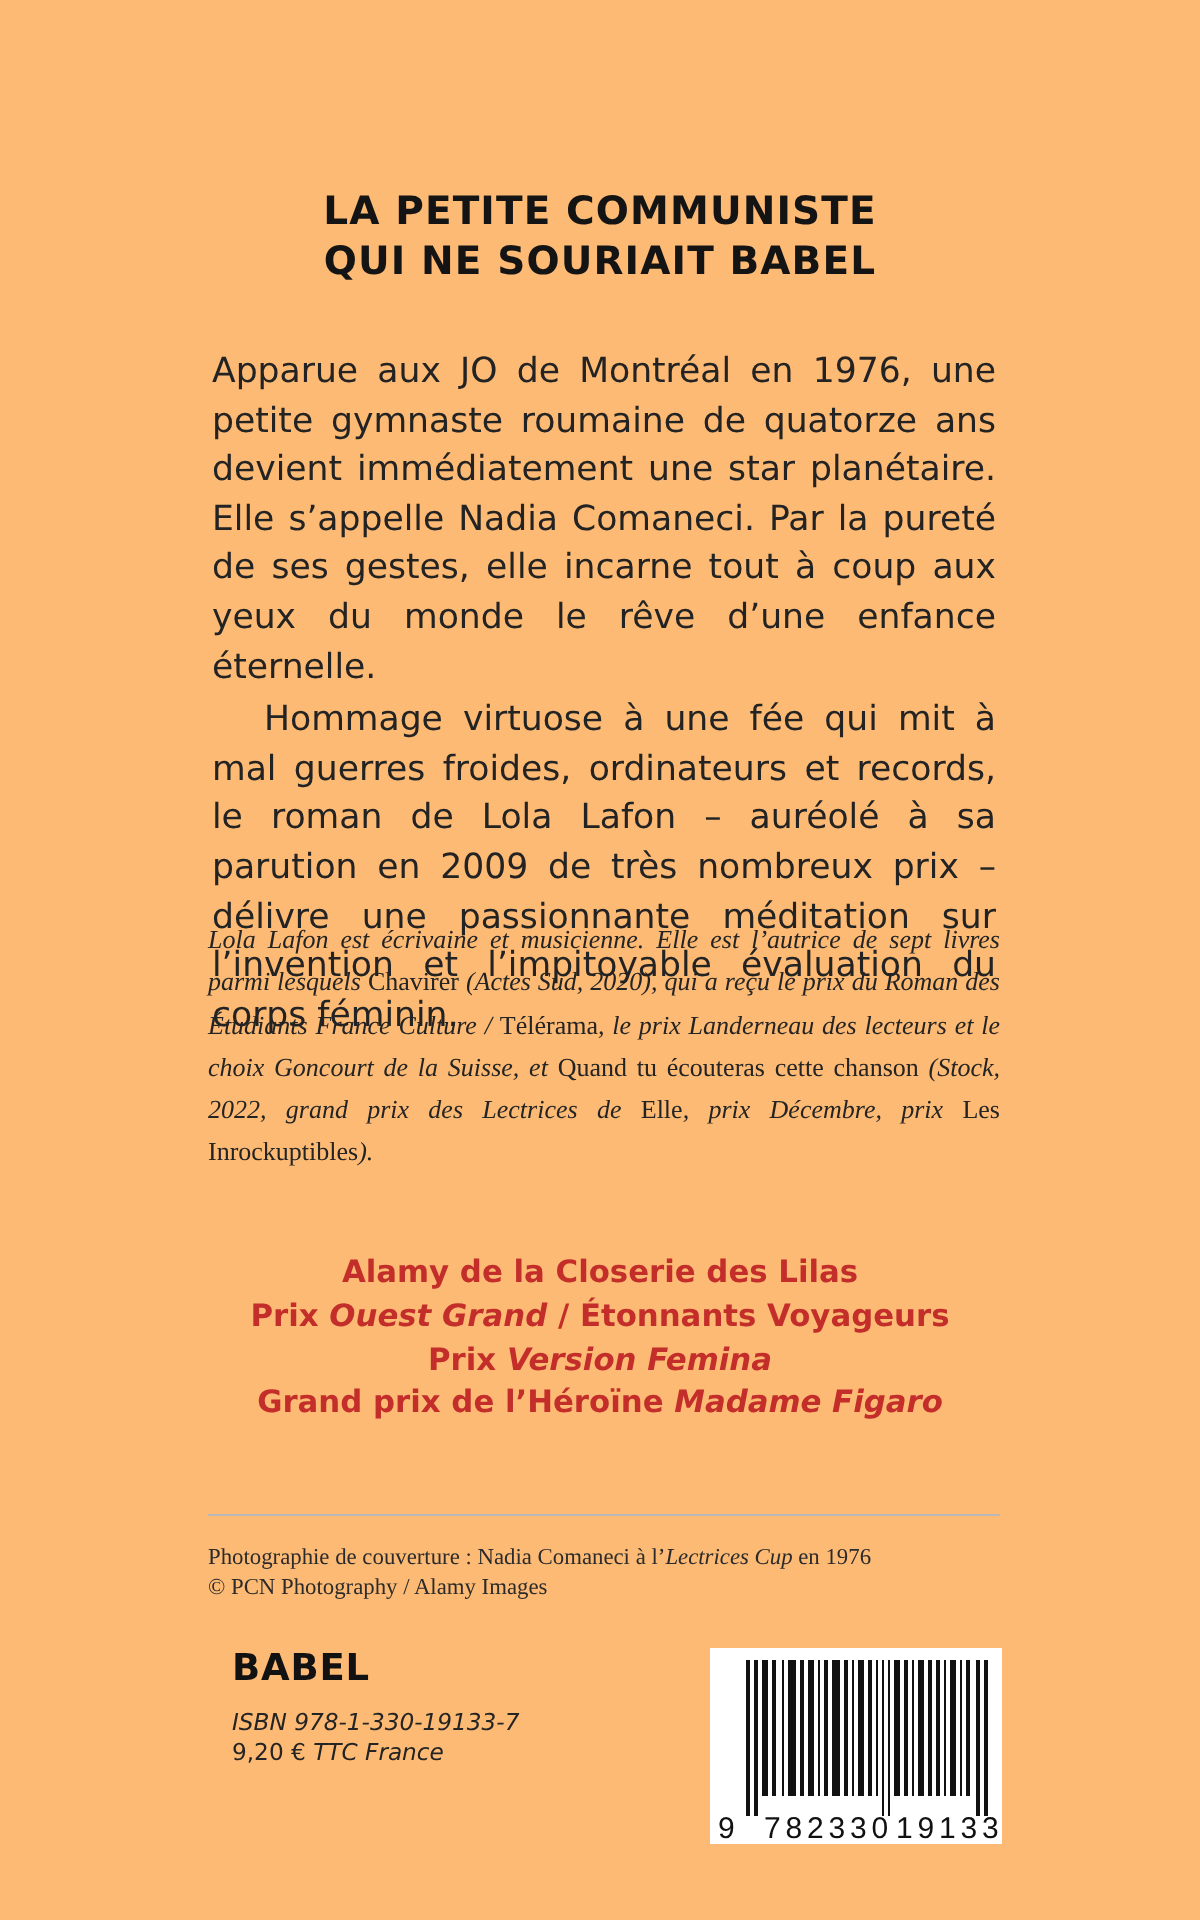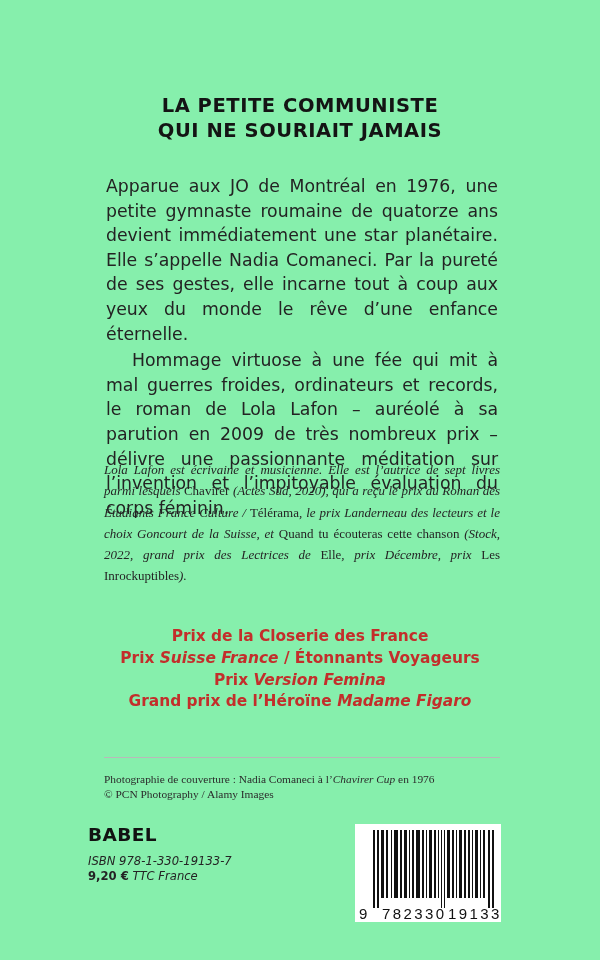--- a/index.html
+++ b/index.html
@@ -14,21 +14,21 @@
     color: #1a1a1a;
     overflow: hidden;
     position: relative;
   }
 
   .page {
     position: absolute;
     left: 0; top: 0;
     width: 600px;
     height: 960px;
-    background: #86efac;
+    background: #fdba74;
   }
 
   
   .title {
     position: absolute;
     left: 0;
     top: 93px;
     width: 600px;
     text-align: center;
     font-family: "DejaVu Sans", sans-serif;
@@ -108,83 +108,83 @@
     font-size: 11.4px;
     line-height: 14.6px;
     color: #2b2b2b;
   }
   .credit .cline { display: block; white-space: nowrap; }
   .credit i { font-style: italic; }
 
   
   .imprint {
     position: absolute;
-    left: 88px;
+    left: 116px;
     top: 824px;
     width: 230px;
   }
   .imprint .brand {
     font-family: "DejaVu Sans", sans-serif;
     font-weight: bold;
     font-size: 18.5px;
     letter-spacing: 0.4px;
     color: #121212;
     line-height: 21px;
   }
   .imprint .meta {
     margin-top: 9px;
     font-family: "DejaVu Sans", sans-serif;
     font-style: italic;
     font-size: 11.6px;
     line-height: 14.8px;
     color: #242424;
   }
   .imprint .meta .mline { display: block; white-space: nowrap; }
-  .imprint .meta .price { font-weight: bold; font-style: normal; }
+  .imprint .meta .price { font-weight: normal; font-style: normal; }
   .imprint .meta .price-rest { font-style: italic; }
 
   
   .barcode-box {
     position: absolute;
     left: 355px;
     top: 824px;
     width: 146px;
     height: 98px;
     background: #ffffff;
   }
   .barcode-box svg { display: block; }
 </style>
 </head>
 <body>
 
 <div class="page">
 
   <div class="title">
     <span class="tline">LA PETITE COMMUNISTE</span>
-    <span class="tline">QUI NE SOURIAIT JAMAIS</span>
+    <span class="tline">QUI NE SOURIAIT BABEL</span>
   </div>
 
   <div class="blurb">
     <p>Apparue aux JO de Montréal en 1976, une petite gymnaste roumaine de quatorze ans devient immédiatement une star planétaire. Elle s’appelle Nadia Comaneci. Par la pureté de ses gestes, elle incarne tout à coup aux yeux du monde le rêve d’une enfance éternelle.</p>
     <p class="indent">Hommage virtuose à une fée qui mit à mal guerres froides, ordinateurs et records, le roman de Lola Lafon – auréolé à sa parution en 2009 de très nombreux prix – délivre une passionnante méditation sur l’invention et l’impitoyable évaluation du corps féminin.</p>
   </div>
 
   <div class="bio"><span>Lola Lafon est écrivaine et musicienne. Elle est l’autrice de sept livres parmi lesquels </span><span class="rom">Chavirer</span><span> (Actes Sud, 2020), qui a reçu le prix du Roman des Étudiants France Culture / </span><span class="rom">Télérama</span><span>, le prix Landerneau des lecteurs et le choix Goncourt de la Suisse, et </span><span class="rom">Quand tu écouteras cette chanson</span><span> (Stock, 2022, grand prix des Lectrices de </span><span class="rom">Elle</span><span>, prix Décembre, prix </span><span class="rom">Les Inrockuptibles</span><span>).</span></div>
 
   <div class="prizes">
-    <span class="pline"><span>Prix de la Closerie des France</span><i></i><span></span></span>
-    <span class="pline"><span>Prix </span><i>Suisse France</i><span> / Étonnants Voyageurs</span></span>
+    <span class="pline"><span>Alamy de la Closerie des Lilas</span><i></i><span></span></span>
+    <span class="pline"><span>Prix </span><i>Ouest Grand</i><span> / Étonnants Voyageurs</span></span>
     <span class="pline"><span>Prix </span><i>Version Femina</i><span></span></span>
     <span class="pline"><span>Grand prix de l’Héroïne </span><i>Madame Figaro</i><span></span></span>
   </div>
 
   <div class="divider"></div>
 
   <div class="credit">
-    <span class="cline"><span>Photographie de couverture : Nadia Comaneci à l’</span><i>Chavirer Cup</i><span> en 1976</span></span>
+    <span class="cline"><span>Photographie de couverture : Nadia Comaneci à l’</span><i>Lectrices Cup</i><span> en 1976</span></span>
     <span class="cline">© PCN Photography / Alamy Images</span>
   </div>
 
   <div class="imprint">
     <div class="brand">BABEL</div>
     <div class="meta">
       <span class="mline">ISBN 978-1-330-19133-7</span>
       <span class="mline"><span class="price">9,20 €</span><span class="price-rest"> TTC France</span></span>
     </div>
   </div>

